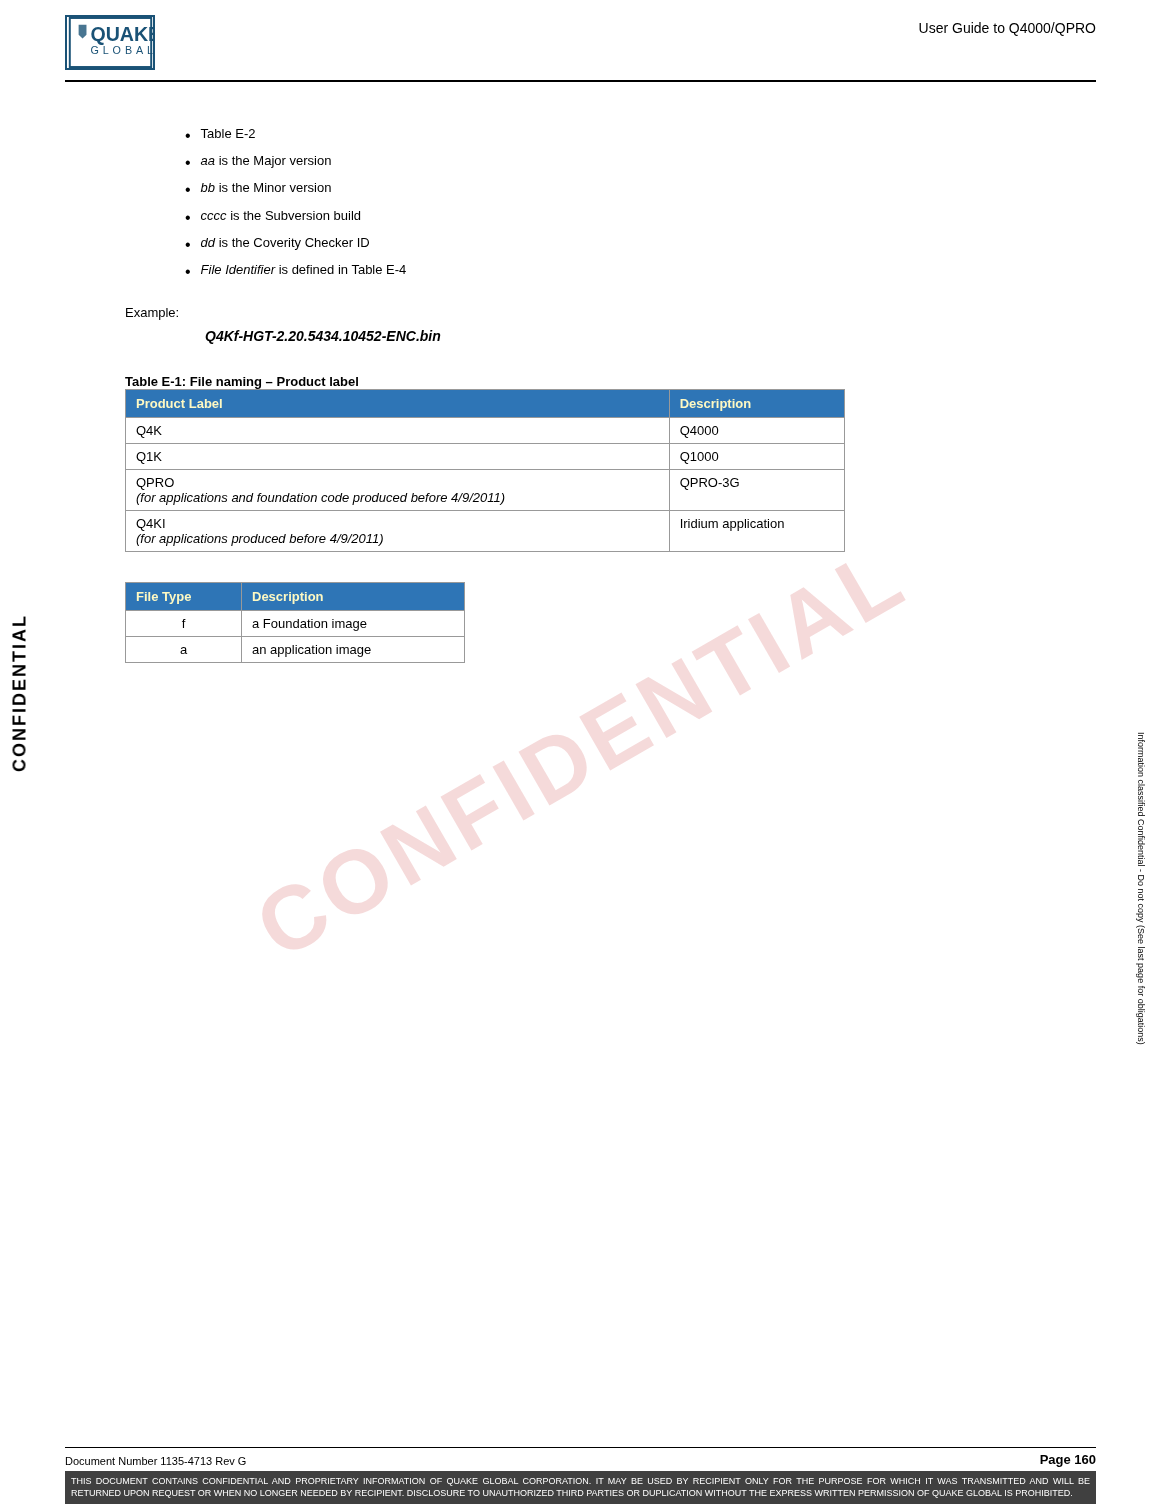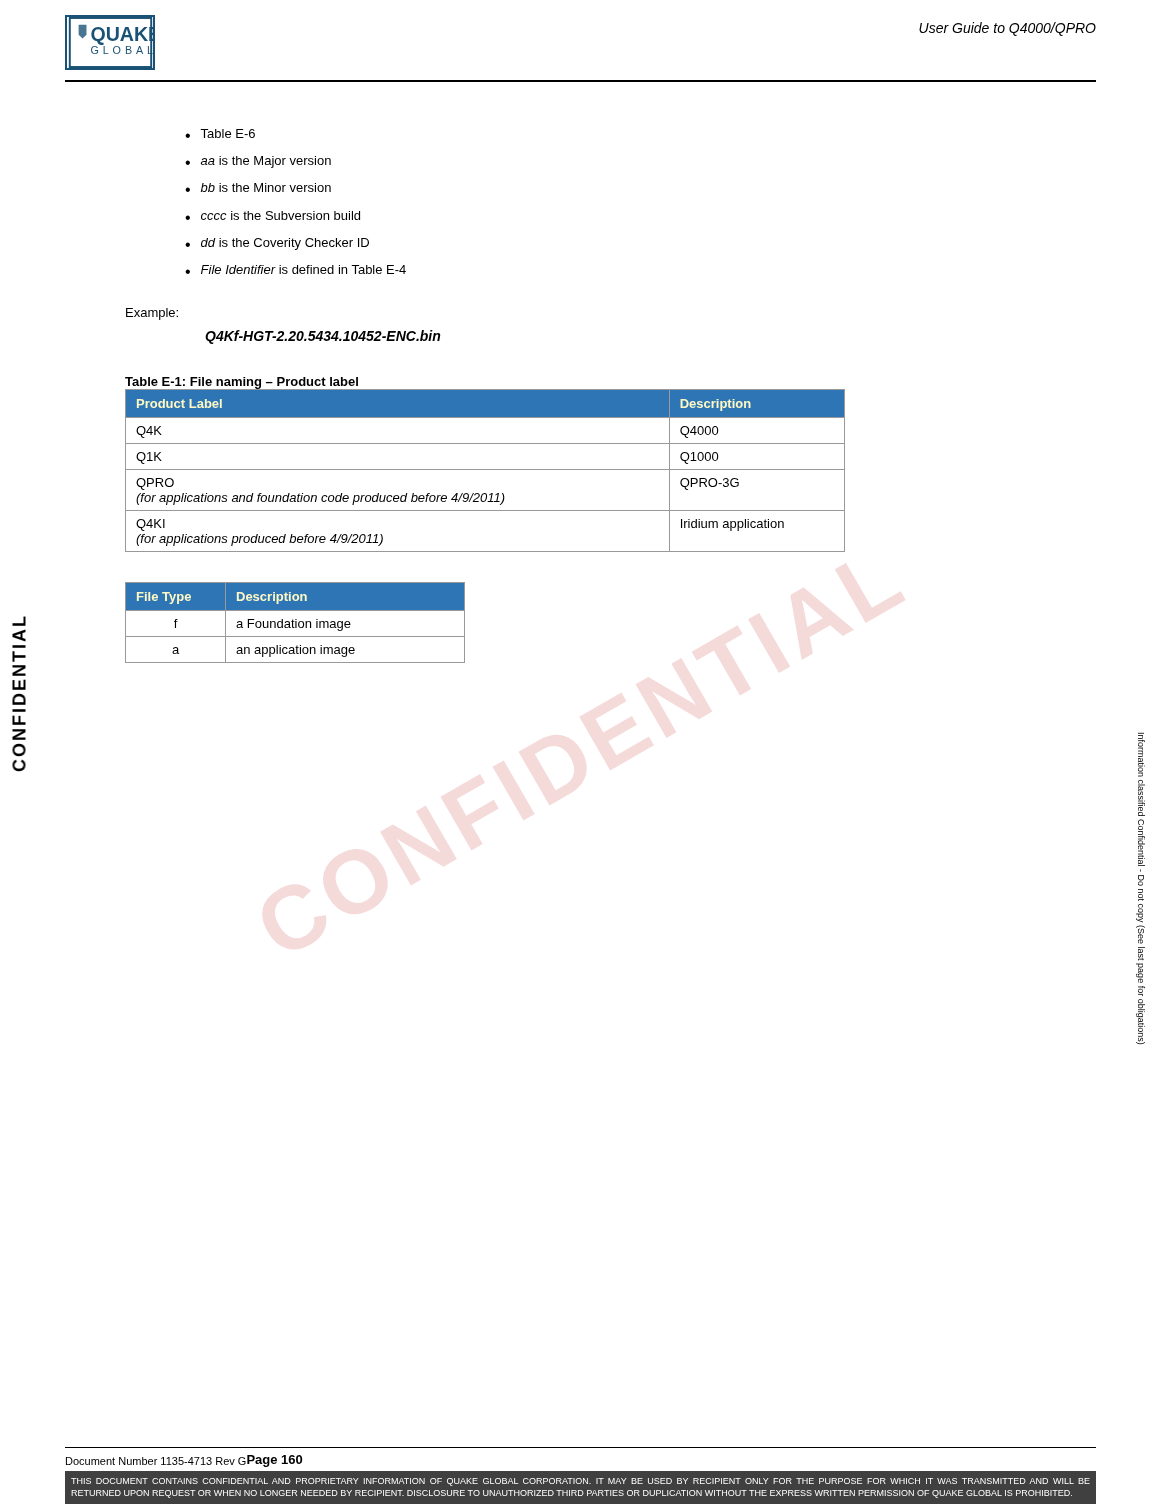--- a/index.html
+++ b/index.html
@@ -75,21 +75,20 @@
       align-items: center;
       justify-content: center;
       position: relative;
     }
 
     .header-title {
       font-size: 14px;
       font-weight: normal;
       text-align: center;
       padding-top: 5px;
-      font-style: italic;
     }
 
     
     .main-content {
       padding: 10px 60px 10px 60px;
     }
 
     
     .bullet-list {
       list-style: none;
@@ -196,21 +195,21 @@
     .page-footer {
       position: absolute;
       bottom: 0;
       left: 20px;
       right: 20px;
       border-top: 1px solid #000;
     }
 
     .footer-top-row {
       display: flex;
-      justify-content: flex-start;
+      justify-content: space-between;
       align-items: flex-end;
       padding: 4px 0;
     }
 
     .doc-number {
       font-size: 11px;
     }
 
     .page-number {
       font-size: 13px;
@@ -252,21 +251,21 @@
         </svg>
       </div>
     </div>
     <div class="header-title">User Guide to Q4000/QPRO</div>
   </div>
 
   <div class="main-content">
 
     <ul class="bullet-list">
       <li>
-        <span>Table E-6</span>
+        <span>Table E-2</span>
       </li>
       <li>
         <span><em>aa</em> is the Major version</span>
       </li>
       <li>
         <span><em>bb</em> is the Minor version</span>
       </li>
       <li>
         <span><em>cccc</em> is the Subversion build</span>
       </li>
@@ -314,21 +313,21 @@
             <td>Iridium application</td>
           </tr>
         </tbody>
       </table>
     </div>
 
     <div class="table-section" style="margin-top:30px;">
       <table class="table-e2">
         <thead>
           <tr>
-            <th style="width:100px;">File Type</th>
+            <th style="width:116px;">File Type</th>
             <th>Description</th>
           </tr>
         </thead>
         <tbody>
           <tr>
             <td class="td-center">f</td>
             <td>a Foundation image</td>
           </tr>
           <tr>
             <td class="td-center">a</td>

